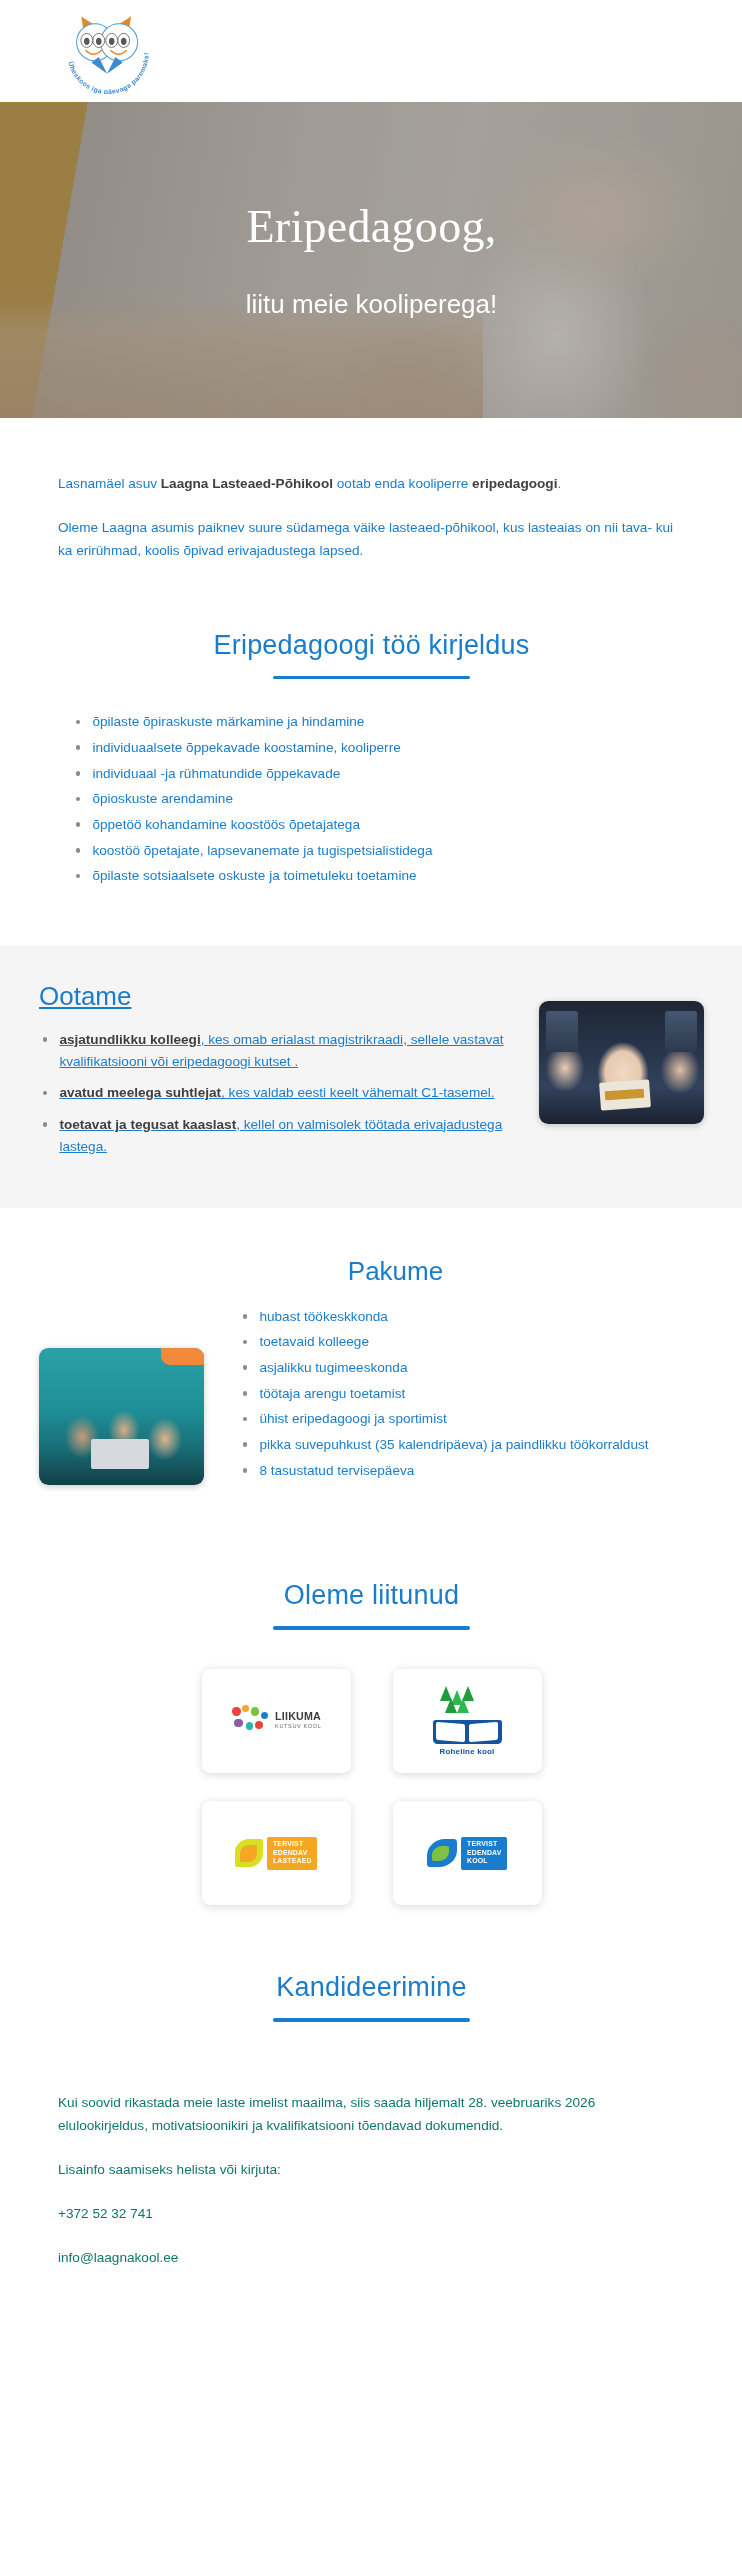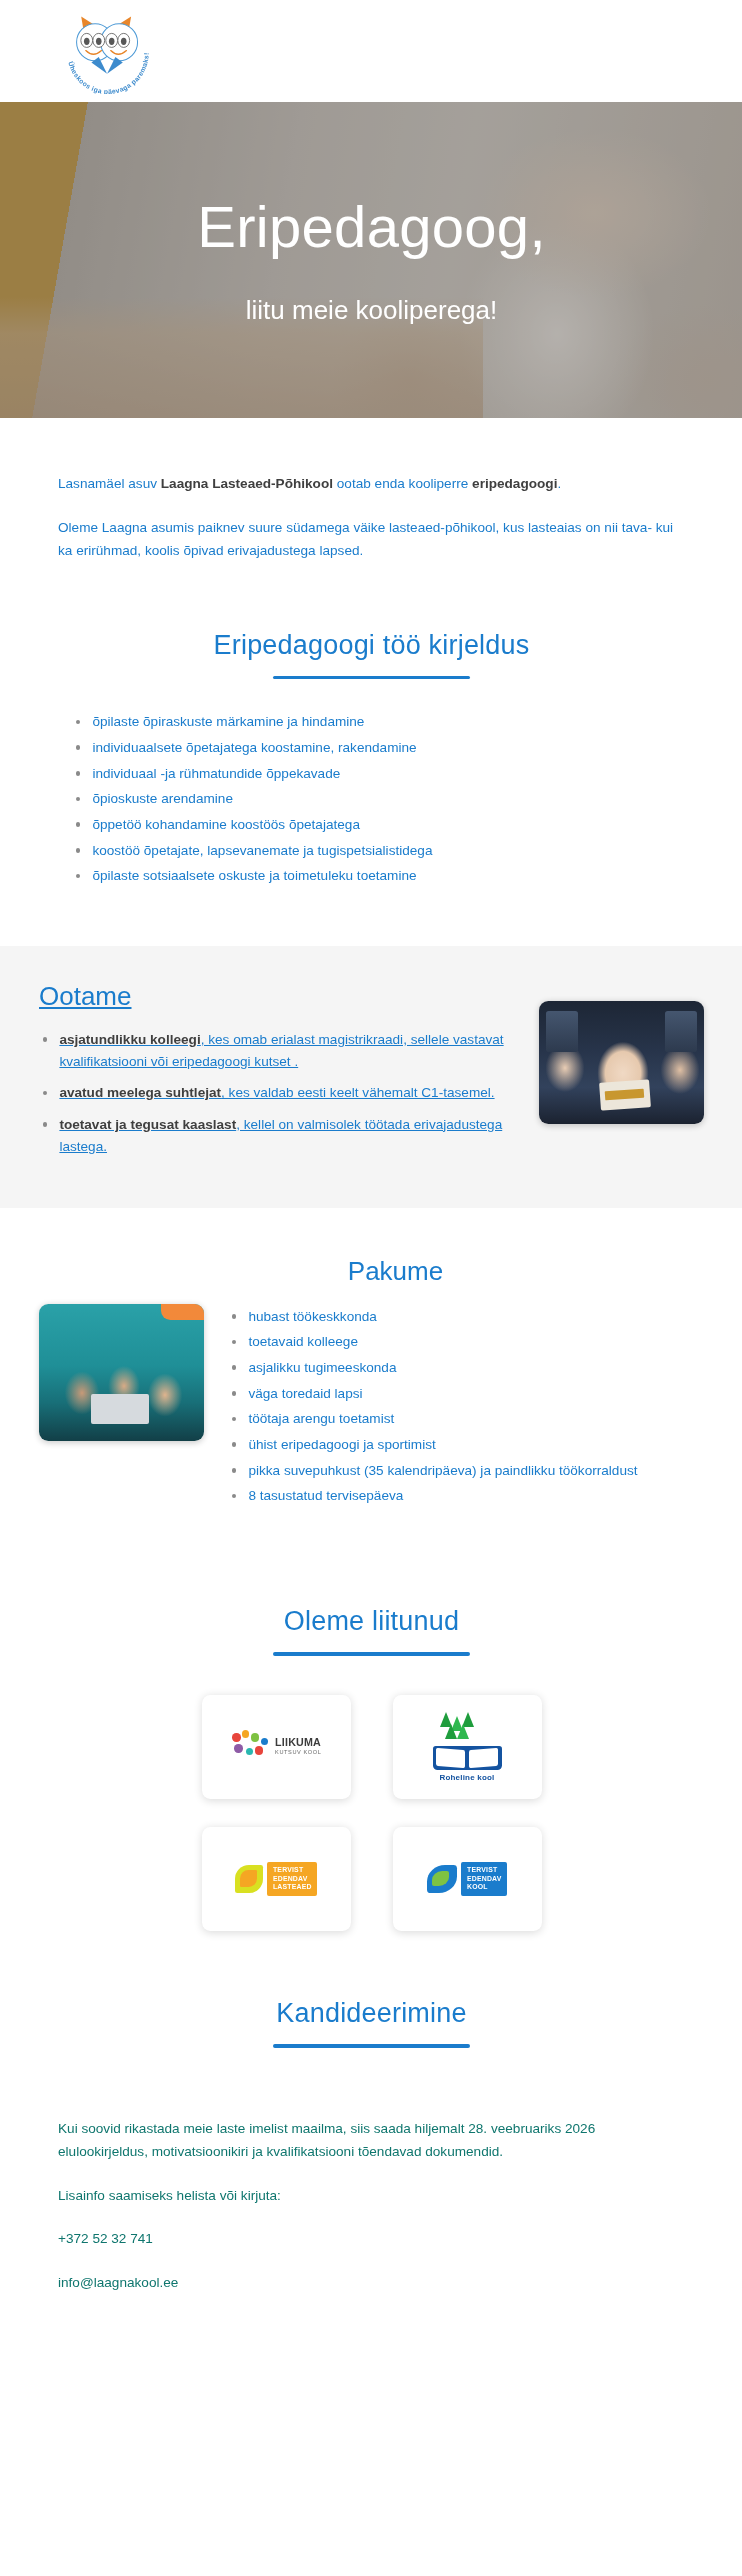--- a/index.html
+++ b/index.html
@@ -52,25 +52,26 @@
     background: rgba(92,88,84,0.42);
   }
   .hero-text {
     position: absolute; inset: 0;
     display: flex; flex-direction: column;
     align-items: center; justify-content: center;
     gap: 37px;
   }
   .hero-title {
     color: #ffffff;
-    font-size: 58px;
+    font-size: 46px;
     font-weight: 400;
     letter-spacing: 0.3px;
     text-align: center;
     line-height: 1.1;
+    font-family: Liberation Serif, serif;
   }
   .hero-sub {
     color: #ffffff;
     font-size: 26px;
     font-weight: 400;
     text-align: center;
     line-height: 1.1;
   }
 
   
@@ -200,21 +201,21 @@
   
   .pakume { padding: 48px 39px 0; }
   .pakume h2 {
     color: #1a7ccc;
     font-size: 26px;
     font-weight: 400;
     text-align: center;
     margin-bottom: 16.7px;
     padding-left: 48px;
   }
-  .pakume-row { display: flex; gap: 24px; align-items: flex-start; }
+  .pakume-row { display: flex; gap: 35px; align-items: flex-end; }
   .pakume-left { flex: 0 0 165px; }
   .pakume-right { flex: 1 1 auto; padding-top: 1.9px; }
 
   
   .partners { padding: 28px 58px 0; }
   .partner-grid {
     display: grid;
     grid-template-columns: repeat(2, 149px);
     justify-content: center;
     gap: 28px 42px;
@@ -364,21 +365,21 @@
     </p>
     <p>Oleme Laagna asumis paiknev suure südamega väike lasteaed-põhikool, kus lasteaias on nii tava- kui ka erirühmad, koolis õpivad erivajadustega lapsed.</p>
   </div>
 
   <div class="sec-head">
     <h2>Eripedagoogi töö kirjeldus</h2>
     <div class="rule"></div>
   </div>
   <ul class="blist job-list">
     <li>õpilaste õpiraskuste märkamine ja hindamine</li>
-    <li>individuaalsete õpetajatega koostamine, rakendamine</li>
+    <li>individuaalsete õppekavade koostamine, kooliperre</li>
     <li>individuaal -ja rühmatundide õppekavade</li>
     <li>õpioskuste arendamine</li>
     <li>õppetöö kohandamine koostöös õpetajatega</li>
     <li>koostöö õpetajate, lapsevanemate ja tugispetsialistidega</li>
     <li>õpilaste sotsiaalsete oskuste ja toimetuleku toetamine</li>
   </ul>
 
   <div class="band-gray">
     <div class="band-inner">
       <div class="band-left">
@@ -406,21 +407,20 @@
         <div class="photo-card photo-team">
           <div class="team-corner"></div>
           <div class="team-laptop"></div>
         </div>
       </div>
       <div class="pakume-right">
         <ul class="blist">
           <li>hubast töökeskkonda</li>
           <li>toetavaid kolleege</li>
           <li>asjalikku tugimeeskonda</li>
-          <li>väga toredaid lapsi</li>
           <li>töötaja arengu toetamist</li>
           <li>ühist eripedagoogi ja sportimist</li>
           <li>pikka suvepuhkust (35 kalendripäeva) ja paindlikku töökorraldust</li>
           <li>8 tasustatud tervisepäeva</li>
         </ul>
       </div>
     </div>
   </div>
 
   <div class="partners">

